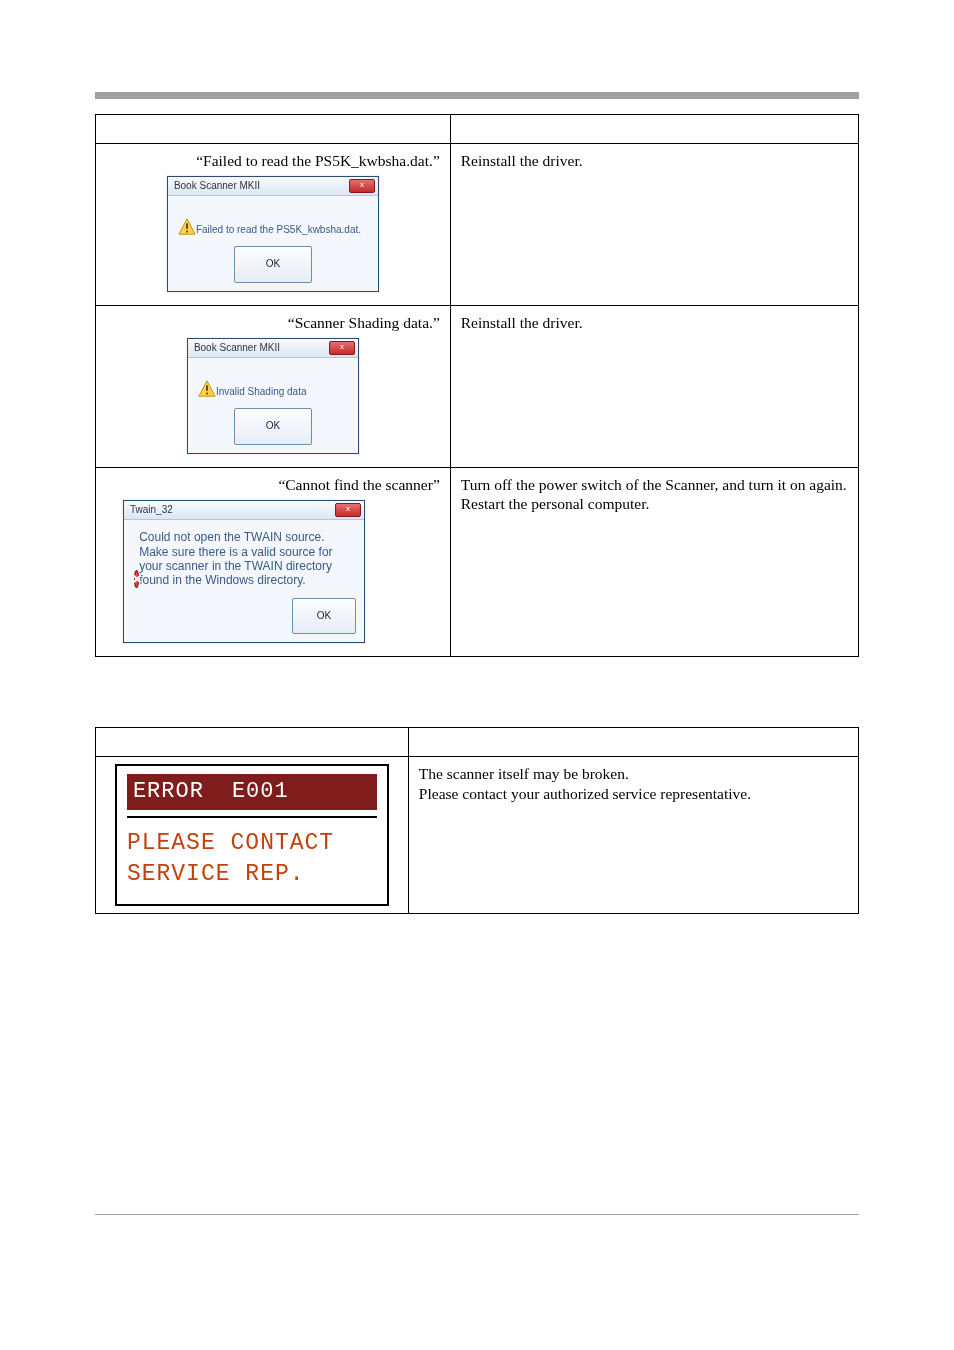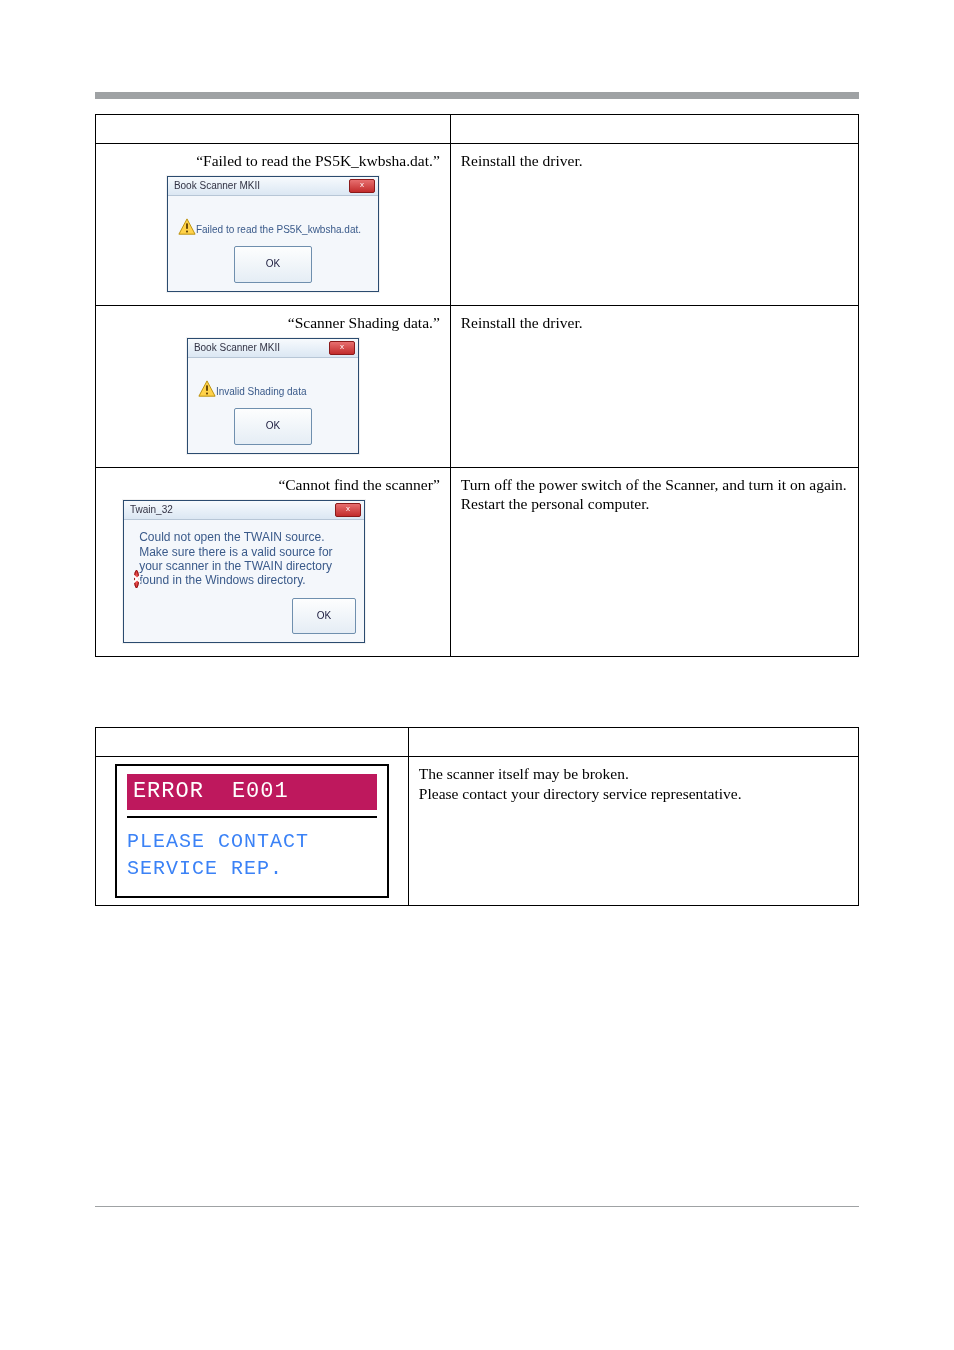--- a/index.html
+++ b/index.html
@@ -114,35 +114,35 @@
   
   .lcd {
     width: 250px;
     margin: 0 auto;
     border: 2px solid #000;
     padding: 8px 10px 14px 10px;
     font-family: "Courier New", monospace;
     letter-spacing: 1px;
   }
   .lcd-top {
-    background:#be185d;
+    background:#7f1d1d;
     color:#fff;
     font-size: 22px;
     padding: 4px 6px;
     margin: 0 0 4px 0;
     display:flex;
     gap: 28px;
   }
   .lcd-gap {
     border-bottom: 2px solid #000;
     margin: 6px 0 10px 0;
   }
   .lcd-lines {
-    color:#3b82f6;
-    font-size: 20px;
+    color:#c2410c;
+    font-size: 23px;
     line-height: 1.35;
   }
   .bottom-rule {
     height: 1px;
     background:#9fa2a4;
     margin: 300px 95px 0 95px;
   }
 </style>
 </head>
 <body>
@@ -261,21 +261,21 @@
             </div>
             <div class="lcd-gap"></div>
             <div class="lcd-lines">
               <div>PLEASE CONTACT</div>
               <div>SERVICE REP.</div>
             </div>
           </div>
         </td>
         <td>
           <div>The scanner itself may be broken.</div>
-          <div>Please contact your directory service representative.</div>
+          <div>Please contact your authorized service representative.</div>
         </td>
       </tr>
     </tbody>
   </table>
 
 </div>
 
 <div class="bottom-rule"></div>
 
 </body></html>

